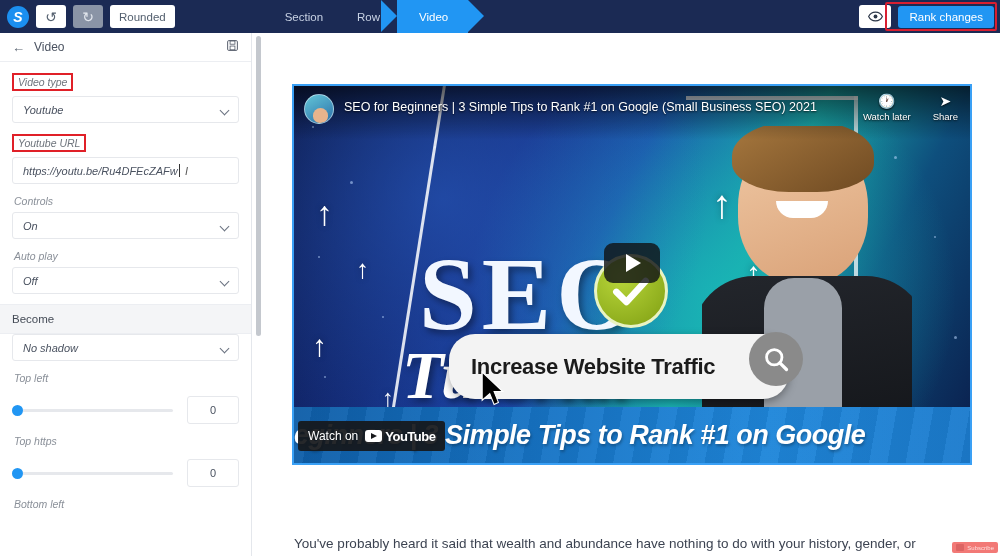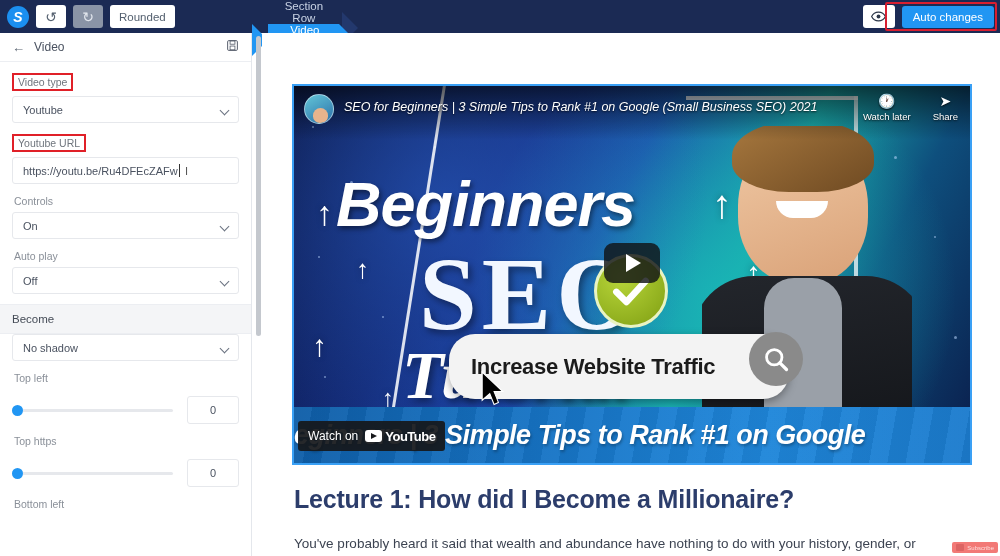--- a/index.html
+++ b/index.html
@@ -25,21 +25,21 @@
   }
   .tb-btn {
     height: 23px; min-width: 30px; border-radius: 3px;
     display: flex; align-items: center; justify-content: center;
     font-size: 11.5px; color: #54606f; margin-left: 7px; flex: none;
     background: #ffffff; padding: 0 9px;
   }
   .tb-btn.disabled { background: #8a94a6; color: #e3e7ee; }
   .tb-icon { font-size: 14px; line-height: 1; }
 
-  .crumbs { display: flex; align-items: center; margin-left: 93px; height: 33px; flex-direction: column; }
+  .crumbs { display: flex; align-items: center; margin-left: 93px; height: 33px; }
   .crumb {
     font-size: 11.5px; color: #c8d2e4; padding: 0 17px;
     height: 33px; display: flex; align-items: center; position: relative;
   }
   .crumb.active { color: #ffffff; background: #2196f3; padding: 0 20px 0 22px; }
   .crumb.active::before {
     content: ""; position: absolute; left: -16px; top: 0;
     border-top: 16.5px solid transparent; border-bottom: 16.5px solid transparent;
     border-left: 16px solid #2196f3;
   }
@@ -82,21 +82,21 @@
     background: #ffffff; overflow: hidden; border-right: 1px solid #e4e7ec;
   }
   .panel-head {
     height: 29px; display: flex; align-items: center; padding: 0 12px;
     border-bottom: 1px solid #eceef2;
   }
   .back-arrow { font-size: 13px; color: #5a6472; margin-right: 9px; }
   .panel-title { font-size: 12px; color: #4a5260; flex: 1; }
   .save-ic { font-size: 12px; color: #5a6472; }
 
-  .field { padding: 0 12px; }
+  .field { padding: 0 12px; font-style: italic; }
   .flabel { font-size: 10.5px; color: #8a9099; margin: 11px 0 5px 2px; display: inline-block; }
   .flabel.boxed { border: 2.5px solid #e02028; padding: 1px 4px; margin-left: 0; color: #6f757d; }
   .select, .textinput {
     height: 27px; border: 1px solid #e6e8ec; border-radius: 3px;
     background: #fff; display: flex; align-items: center;
     padding: 0 10px; font-size: 11px; color: #4a5260; position: relative;
   }
   .select::after {
     content: ""; position: absolute; right: 10px; top: 10px;
     width: 6px; height: 6px; border-right: 1.4px solid #6a7280;
@@ -177,21 +177,21 @@
     background: linear-gradient(to bottom, rgba(0,0,0,.62), rgba(0,0,0,0));
     display: flex; align-items: flex-start; padding: 8px 10px 0 10px;
   }
   .yt-ava { width: 30px; height: 30px; border-radius: 50%; overflow: hidden; flex: none;
     background: linear-gradient(150deg,#63c6d8,#2b6fa8); border: 1px solid rgba(255,255,255,.5);
     position: relative; }
   .yt-ava::after { content:""; position:absolute; left:8px; top:13px; width:15px; height:15px;
     border-radius:50% 50% 45% 45%; background:#e8b48c; }
   .yt-title {
     color: #fff; font-size: 12.5px; margin-left: 10px; margin-top: 6px;
-    text-shadow: 0 1px 2px rgba(0,0,0,.7); white-space: nowrap; font-style: italic;
+    text-shadow: 0 1px 2px rgba(0,0,0,.7); white-space: nowrap;
   }
   .yt-actions { position: absolute; right: 12px; top: 7px; display: flex; gap: 22px; }
   .yt-act { text-align: center; color: #fff; font-size: 9.5px; text-shadow: 0 1px 2px rgba(0,0,0,.8); }
   .yt-act .ic { font-size: 14px; display: block; margin-bottom: 2px; }
 
   .playbtn {
     position: absolute; left: 50%; top: 47%; transform: translate(-50%,-50%);
     width: 56px; height: 40px; border-radius: 9px; background: rgba(17,19,22,.82);
     display: flex; align-items: center; justify-content: center;
   }
@@ -276,21 +276,21 @@
       <div class="crumb active">Video</div>
     </div>
 
     <div class="topbar-right">
       <div class="eye-btn">
         <svg viewBox="0 0 24 24" width="15" height="15">
           <path d="M12 5C6.5 5 2.3 9.2 1 12c1.3 2.8 5.5 7 11 7s9.7-4.2 11-7c-1.3-2.8-5.5-7-11-7z" fill="none" stroke="#2b3648" stroke-width="1.8"></path>
           <circle cx="12" cy="12" r="3.1" fill="#2b3648"></circle>
         </svg>
       </div>
-      <div class="save-btn">Auto changes</div>
+      <div class="save-btn">Rank changes</div>
     </div>
     <div class="save-outline"></div>
   </div>
 
   <div class="view-anno">
     <svg class="view-arrow" viewBox="0 0 26 34">
       <polygon points="13,0 25,13 18,13 18,34 8,34 8,13 1,13" fill="#e11b2a"></polygon>
     </svg>
     <div class="view-label">View</div>
   </div>
@@ -405,21 +405,20 @@
         <div class="uarrow" style="left:452px;top:172px;font-size:30px;">↑</div>
 
         <div style="position:absolute;right:58px;top:40px;width:210px;height:320px;overflow:hidden;">
           <div style="position:absolute;left:36px;top:8px;width:130px;height:150px;border-radius:48% 48% 45% 45%;background:linear-gradient(160deg,#f0c9a5,#d9a177);"></div>
           <div style="position:absolute;left:30px;top:-6px;width:142px;height:72px;border-radius:50% 50% 40% 40%;background:linear-gradient(150deg,#a8793f,#6f4a22);"></div>
           <div style="position:absolute;left:74px;top:75px;width:52px;height:17px;border-radius:0 0 26px 26px;background:#fff;"></div>
           <div style="position:absolute;left:-10px;top:150px;width:236px;height:180px;border-radius:62px 62px 0 0;background:linear-gradient(170deg,#23262c,#121418);"></div>
           <div style="position:absolute;left:62px;top:152px;width:78px;height:130px;border-radius:30px 30px 0 0;background:#9aa0a8;"></div>
         </div>
 
-        <div class="tw-beginners">Beginners</div>
         <div class="tw-seo">SEO</div>
         <div class="check-circle">
           <svg viewBox="0 0 24 24">
               <path d="M4 12.5l5.5 5.5L20 6.5" fill="none" stroke="#ffffff" stroke-width="3.6" stroke-linecap="round" stroke-linejoin="round"></path>
             </svg>
         </div>
         <div class="tw-tutorial">Tutorial</div>
 
         <div class="yt-top">
           <div class="yt-ava"></div>
@@ -464,21 +463,20 @@
           <span class="yt-logo">
             <span class="box">
                 <span class="t"></span>
               </span>
             <span class="word">YouTube</span>
           </span>
         </div>
       </div>
     </div>
 
-    <div class="lecture-title">Lecture 1: How did I Become a Millionaire?</div>
     <div class="lecture-body">You've probably heard it said that wealth and abundance have nothing to do with your history, gender, or</div>
 
     <div class="subscribe-badge">
       <span class="sq"></span>
       <span class="lab">Subscribe</span>
     </div>
   </div>
 </div>
 
 </body></html>

